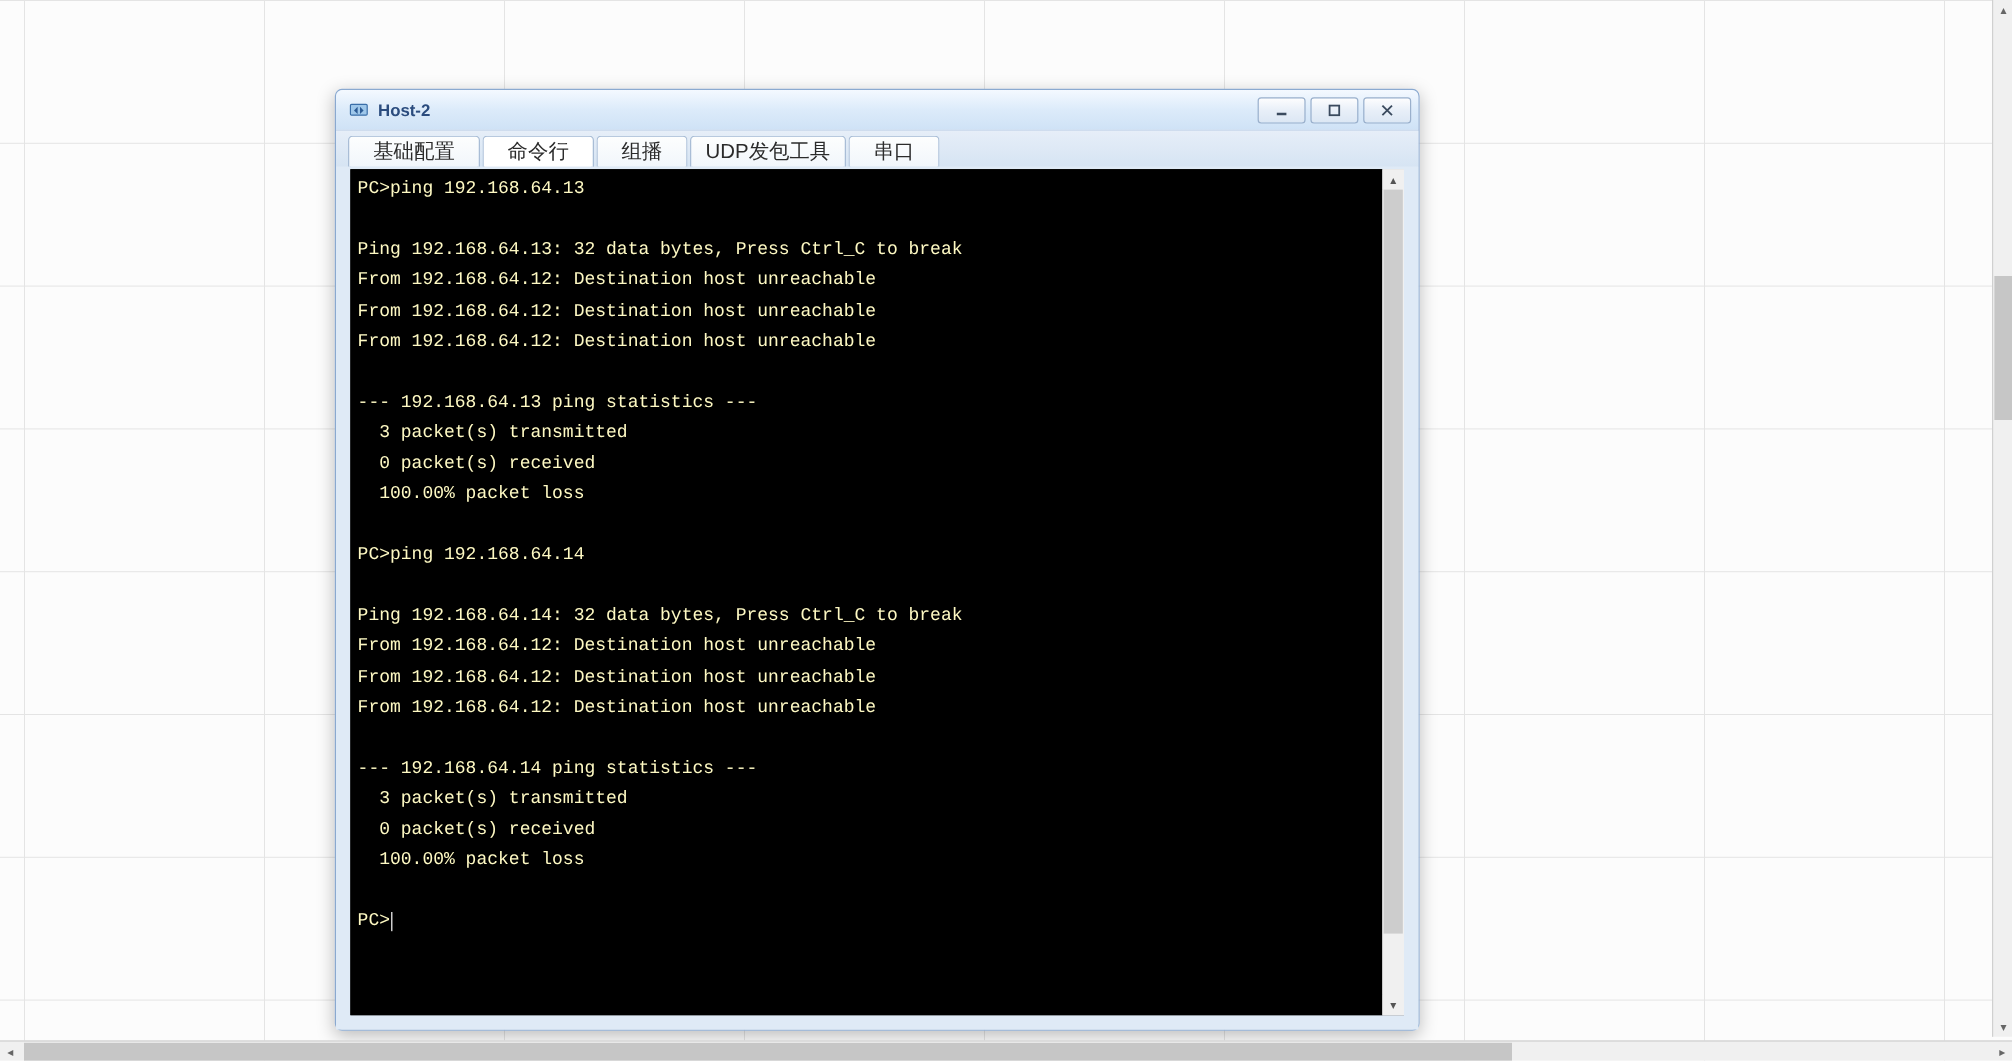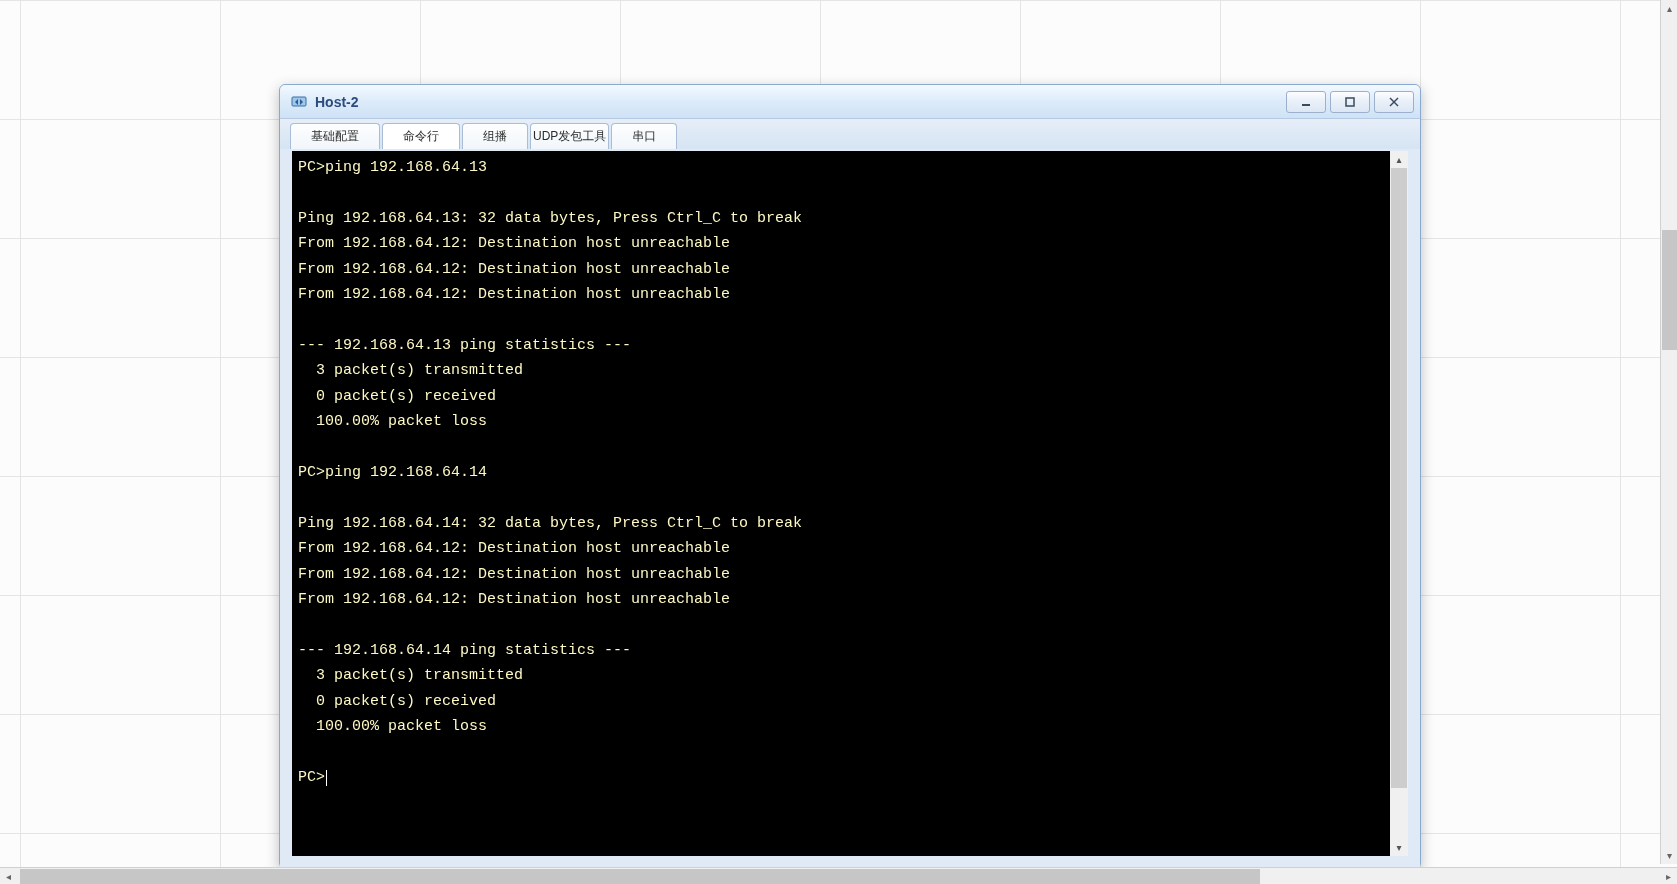--- a/index.html
+++ b/index.html
@@ -58,22 +58,22 @@
       position: absolute; left: 0; width: 17px; height: 17px;
       display: flex; align-items: center; justify-content: center;
       color: #666; font-size: 10px;
     }
     .outer-scroll-v .arrow-u { top: 0; }
     .outer-scroll-v .arrow-d { bottom: 0; }
 
     .window {
       position: absolute;
       left: 279px;
-      top: 84px;
-      width: 1142px;
+      top: 74px;
+      width: 904px;
       height: 785px;
       background: linear-gradient(to bottom, #e8f1fb 0%, #d8e8f7 100%);
       border: 1px solid #8aa9d0;
       border-radius: 6px;
       box-shadow: 0 4px 14px rgba(0,0,0,0.25);
       display: flex;
       flex-direction: column;
     }
     .titlebar {
       height: 34px;
@@ -121,31 +121,31 @@
     }
     .tab {
       height: 26px;
       padding: 0 20px;
       background: linear-gradient(to bottom, #fdfefe 0%, #f1f6fb 100%);
       border: 1px solid #a9bdd6;
       border-bottom: none;
       border-top-left-radius: 4px;
       border-top-right-radius: 4px;
       display: flex; align-items: center;
-      font-size: 12px;
+      font-size: 17px;
       color: #2b2b2b;
       cursor: pointer;
       white-space: nowrap;
     }
     .tab.active {
       background: linear-gradient(to bottom, #ffffff 0%, #ffffff 100%);
       position: relative;
       z-index: 2;
     }
-    .tab.udp { padding: 0 2px; }
+    .tab.udp { padding: 0 12px; }
 
     .terminal-wrap {
       flex: 1;
       background: #dfeaf6;
       padding: 2px 12px 12px 12px;
       display: flex;
     }
     .terminal-container {
       flex: 1;
       background: #000;

